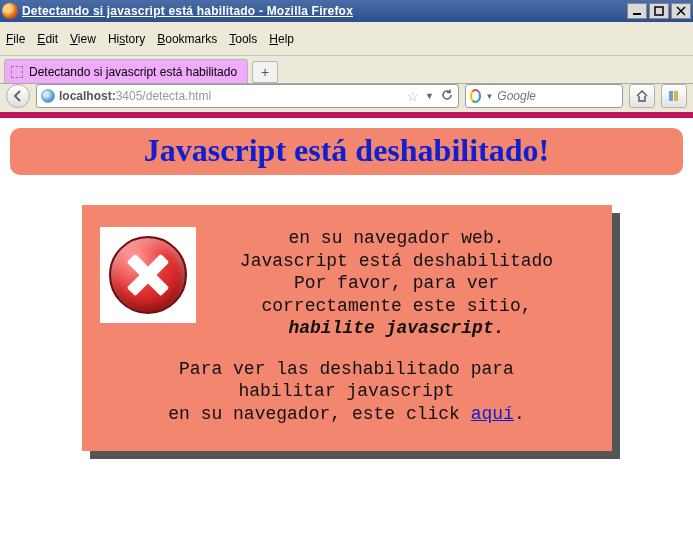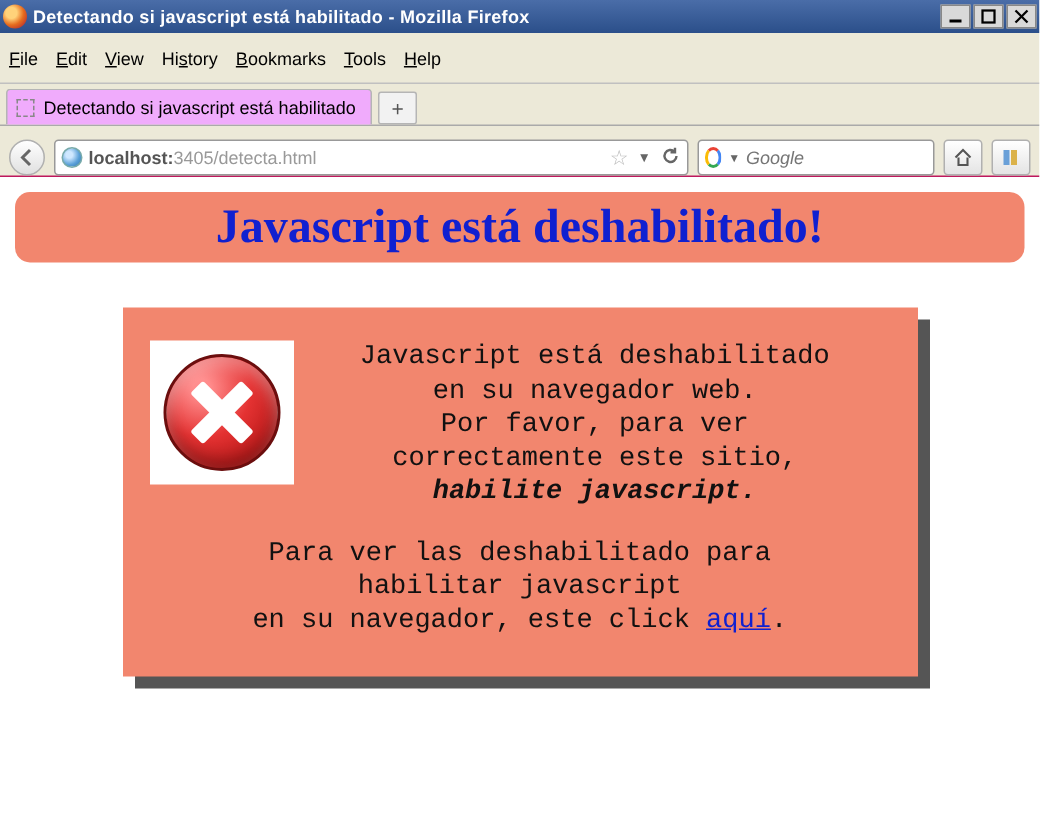--- a/index.html
+++ b/index.html
@@ -1,34 +1,34 @@
 <!DOCTYPE html>
 <html><head>
 <meta charset="utf-8">
 <style>
   * { box-sizing: border-box; margin: 0; padding: 0; }
   body { font-family: "Segoe UI", Tahoma, sans-serif; font-size: 12px; background: #fff; width: 693px; height: 545px; overflow: hidden; }
 
   .titlebar { height: 22px; background: linear-gradient(#4a6da8, #2b4f8a); display: flex; align-items: center; padding: 0 2px; color: #fff; }
   .titlebar .ff-icon { width: 16px; height: 16px; border-radius: 50%; background: radial-gradient(circle at 35% 35%, #ffd27a 25%, #e66c1e 55%, #c0392b 80%); margin-right: 4px; position: relative; }
-  .titlebar .title-text { flex: 1; font-size: 12px; font-weight: bold; letter-spacing: .2px; }
+  .titlebar .title-text { flex: 1; font-size: 12px; font-weight: bold; letter-spacing: .2px; text-decoration: underline; }
   .win-controls { display: flex; gap: 2px; }
   .win-btn { width: 20px; height: 16px; background: #d9d9d9; border: 1px solid #888; display: flex; align-items: center; justify-content: center; font-size: 10px; font-family: Arial; color: #222; cursor: default; }
   .win-btn svg { width: 10px; height: 10px; }
 
   .menubar { height: 34px; background: #ece9d8; border-bottom: 1px solid #c0c0c0; display: flex; align-items: center; padding: 0 6px; gap: 12px; }
   .menubar span { font-size: 12px; color: #000; cursor: default; }
   .menubar span u { text-decoration: underline; }
 
   .tabstrip { height: 28px; background: #ece9d8; border-bottom: 1px solid #aaa; display: flex; align-items: flex-end; padding: 0 4px; gap: 4px; }
   .tab { height: 24px; background: #f0abfc; border: 1px solid #b5b5b5; border-bottom: none; border-radius: 3px 3px 0 0; padding: 0 10px 0 6px; display: flex; align-items: center; gap: 6px; font-size: 12px; max-width: 260px; }
   .tab .dashed { width: 12px; height: 12px; border: 1px dashed #888; }
   .newtab { width: 26px; height: 22px; border: 1px solid #b5b5b5; background: #f2f2f2; display: flex; align-items: center; justify-content: center; font-size: 14px; color: #555; border-radius: 2px; cursor: default; }
 
-  .navbar { height: 34px; background: #ece9d8; border-bottom: 1px solid #be185d; display: flex; align-items: flex-end; padding: 0 6px; gap: 6px; }
+  .navbar { height: 34px; background: #ece9d8; border-bottom: 6px solid #be185d; display: flex; align-items: flex-start; padding: 0 6px; gap: 6px; }
   .circle-btn { width: 24px; height: 24px; border: 1px solid #b0b0b0; border-radius: 50%; background: linear-gradient(#fff,#e0e0e0); display: flex; align-items: center; justify-content: center; cursor: default; }
   .urlbar { flex: 1; height: 24px; border: 1px solid #999; background: #fff; border-radius: 3px; display: flex; align-items: center; padding: 0 4px; gap: 4px; }
   .globe { width: 14px; height: 14px; border-radius: 50%; background: radial-gradient(circle at 35% 35%,#cfe8ff 20%,#5aa0d8 60%,#2f72ad 100%); border:1px solid #7aa; }
   .url-host { color: #555; font-size: 12px; }
   .url-host .suffix { color: #999; }
   .url-icons { margin-left: auto; display: flex; gap: 6px; align-items: center; color: #888; }
   .searchbox { width: 158px; height: 24px; border: 1px solid #999; background: #fff; border-radius: 3px; display: flex; align-items: center; padding: 0 4px; gap: 4px; }
   .google-g { width: 14px; height: 14px; position: relative; }
   .google-g::before { content:""; position:absolute; inset:0; border:2px solid transparent; border-top-color:#ea4335; border-right-color:#4285f4; border-bottom-color:#34a853; border-left-color:#fbbc05; border-radius:50%; }
   .searchbox input { border:none; outline:none; width:100%; font-size:12px; color:#1d4ed8; background:transparent;font-style:italic; }
@@ -141,22 +141,22 @@
 
   <div class="banner">
     <h1>Javascript está deshabilitado!</h1>
   </div>
 
   <div class="panel-wrap">
     <div class="panel">
       <div class="iconbox">
         <div class="redx"></div>
       </div>
+      <p>en su navegador web.</p>
       <p>Javascript está deshabilitado</p>
-      <p>en su navegador web.</p>
       <p>Por favor, para ver</p>
       <p>correctamente este sitio,</p>
       <p class="emph">habilite javascript.</p>
       <div class="clear"></div>
       <div class="gap"></div>
       <p>Para ver las deshabilitado para</p>
       <p>habilitar javascript</p>
       <p>
         <span>en su navegador, este click </span><a href="#">aquí</a><span>.</span>
       </p>

